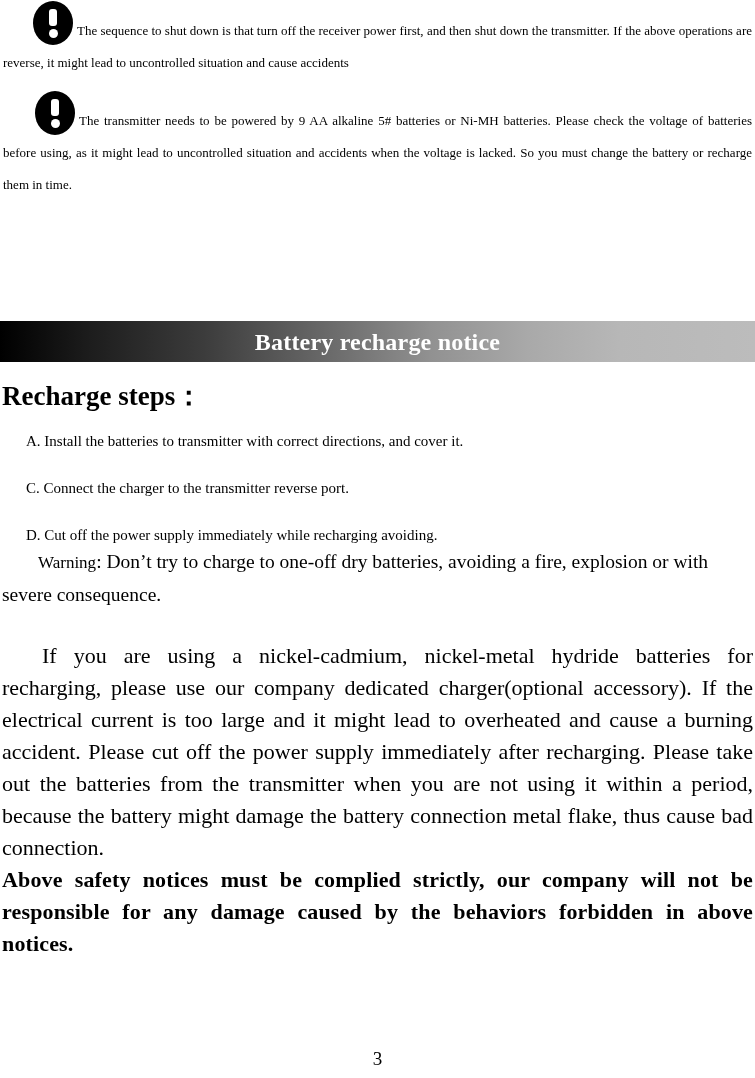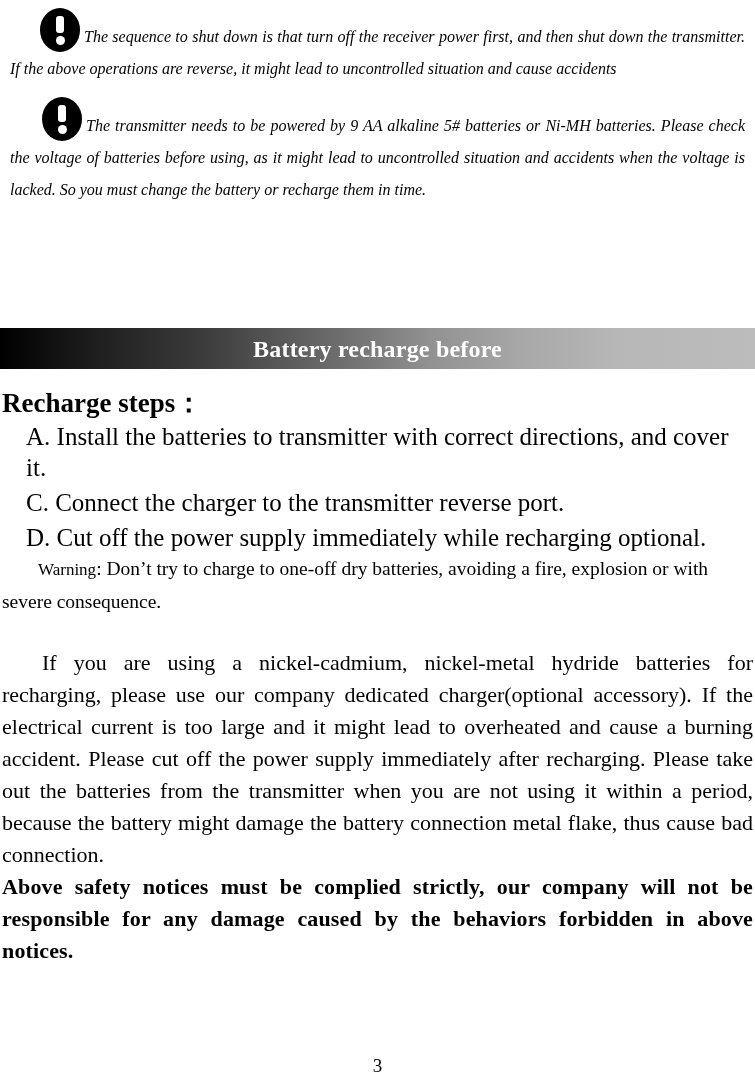--- a/index.html
+++ b/index.html
@@ -18,27 +18,26 @@
   .page {
     position: relative;
     width: 755px;
     height: 1078px;
     box-sizing: border-box;
     padding: 0 2px;
   }
 
   
   .warn-para {
-    font-size: 16px;
+    font-size: 13px;
     line-height: 32px;
     text-align: justify;
     text-justify: inter-word;
-    margin: 8px;
+    margin: 1px;
     text-indent: 0;
-    font-style: italic;
   }
   .warn-para.second { margin-top: 12px; }
 
   .warn-icon {
     display: inline-block;
     vertical-align: -10px;
     width: 40px;
     height: 44px;
     margin-left: 30px;
     margin-right: 4px;
@@ -94,23 +93,23 @@
     top: 381px;
     width: 751px;
   }
   .steps-heading {
     font-size: 27px;
     font-weight: bold;
     line-height: 28px;
     margin: 0 0 4px 0;
   }
   .step-item {
-    font-size: 25px;
+    font-size: 15px;
     line-height: 31px;
-    margin: 4px 0 0 24px;
+    margin: 16px 0 0 24px;
   }
 
   .warning-para {
     position: absolute;
     left: 2px;
     top: 545px;
     width: 751px;
     font-size: 19.5px;
     line-height: 32px;
     text-align: left;
@@ -164,28 +163,28 @@
 
   <p class="warn-para second">
     <span class="warn-icon">
       <span class="disc"></span>
       <span class="bang-bar"></span>
       <span class="bang-dot"></span>
     </span><span>The transmitter needs to be powered by 9 AA alkaline 5# batteries or Ni-MH batteries. Please check the voltage of batteries before using, as it might lead to uncontrolled situation and accidents when the voltage is lacked. So you must change the battery or recharge them in time.</span>
   </p>
 
   <div class="banner">
-    <span class="banner-title">Battery recharge before</span>
+    <span class="banner-title">Battery recharge notice</span>
   </div>
 
   <div class="steps-wrap">
     <div class="steps-heading">Recharge steps：</div>
     <div class="step-item">A. Install the batteries to transmitter with correct directions, and cover it.</div>
     <div class="step-item">C. Connect the charger to the transmitter reverse port.</div>
-    <div class="step-item">D. Cut off the power supply immediately while recharging optional.</div>
+    <div class="step-item">D. Cut off the power supply immediately while recharging avoiding.</div>
   </div>
 
   <p class="warning-para">
     <span class="warning-label">Warning</span><span>: Don’t try to charge to one-off dry batteries, avoiding a fire, explosion or with severe consequence.</span>
   </p>
 
   <p class="body-para nickel">If you are using a nickel-cadmium, nickel-metal hydride batteries for recharging, please use our company dedicated charger(optional accessory). If the electrical current is too large and it might lead to overheated and cause a burning accident. Please cut off the power supply immediately after recharging. Please take out the batteries from the transmitter when you are not using it within a period, because the battery might damage the battery connection metal flake, thus cause bad connection.</p>
 
   <p class="body-para final">Above safety notices must be complied strictly, our company will not be responsible for any damage caused by the behaviors forbidden in above notices.</p>
 

